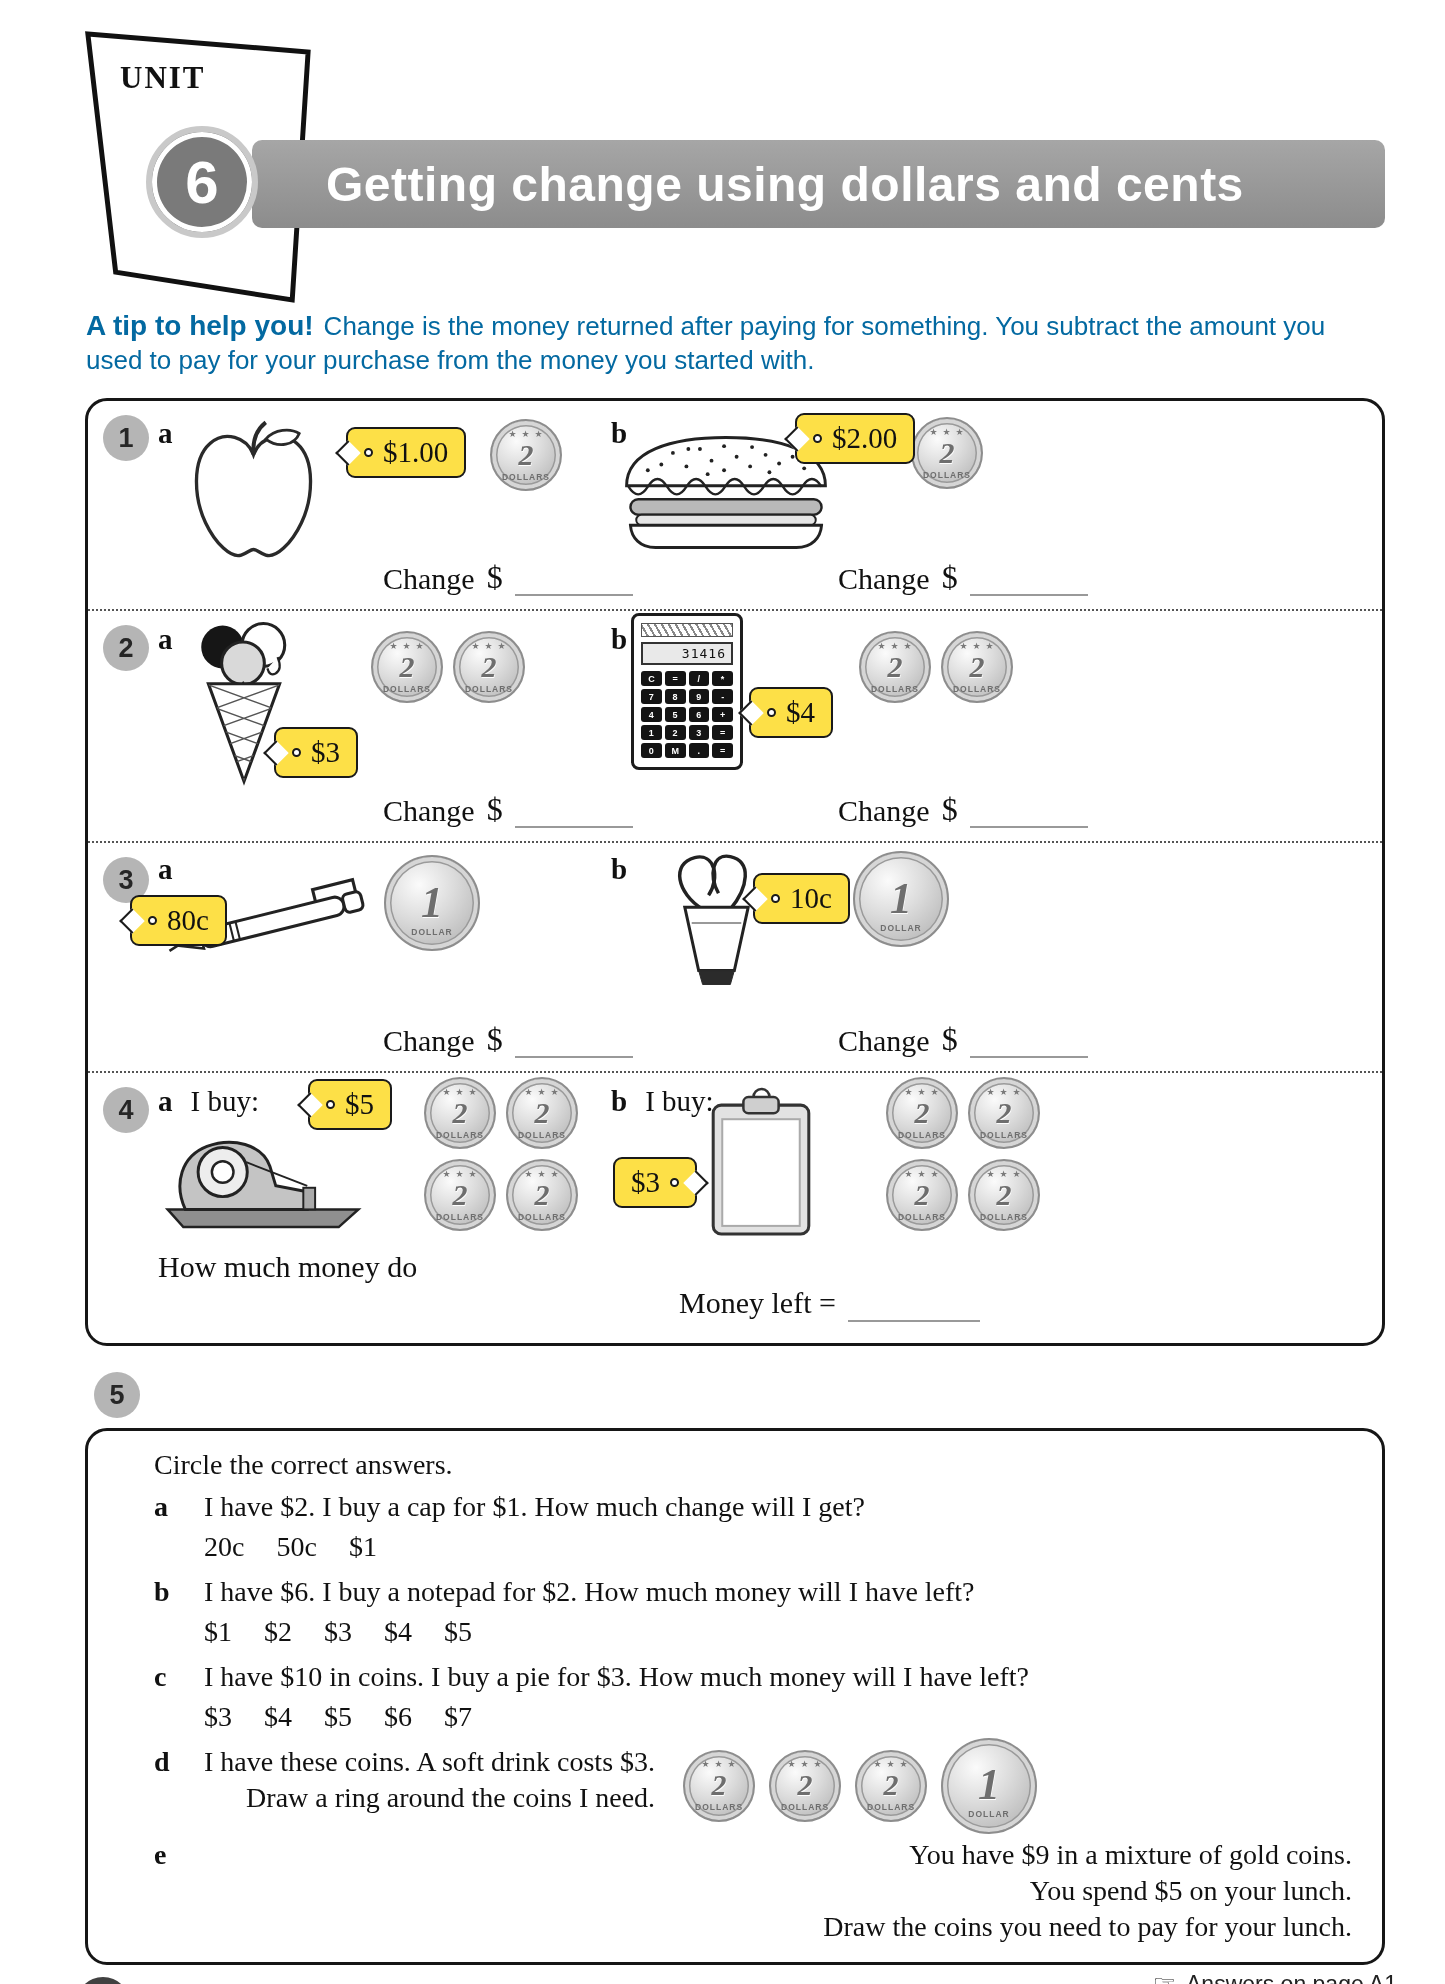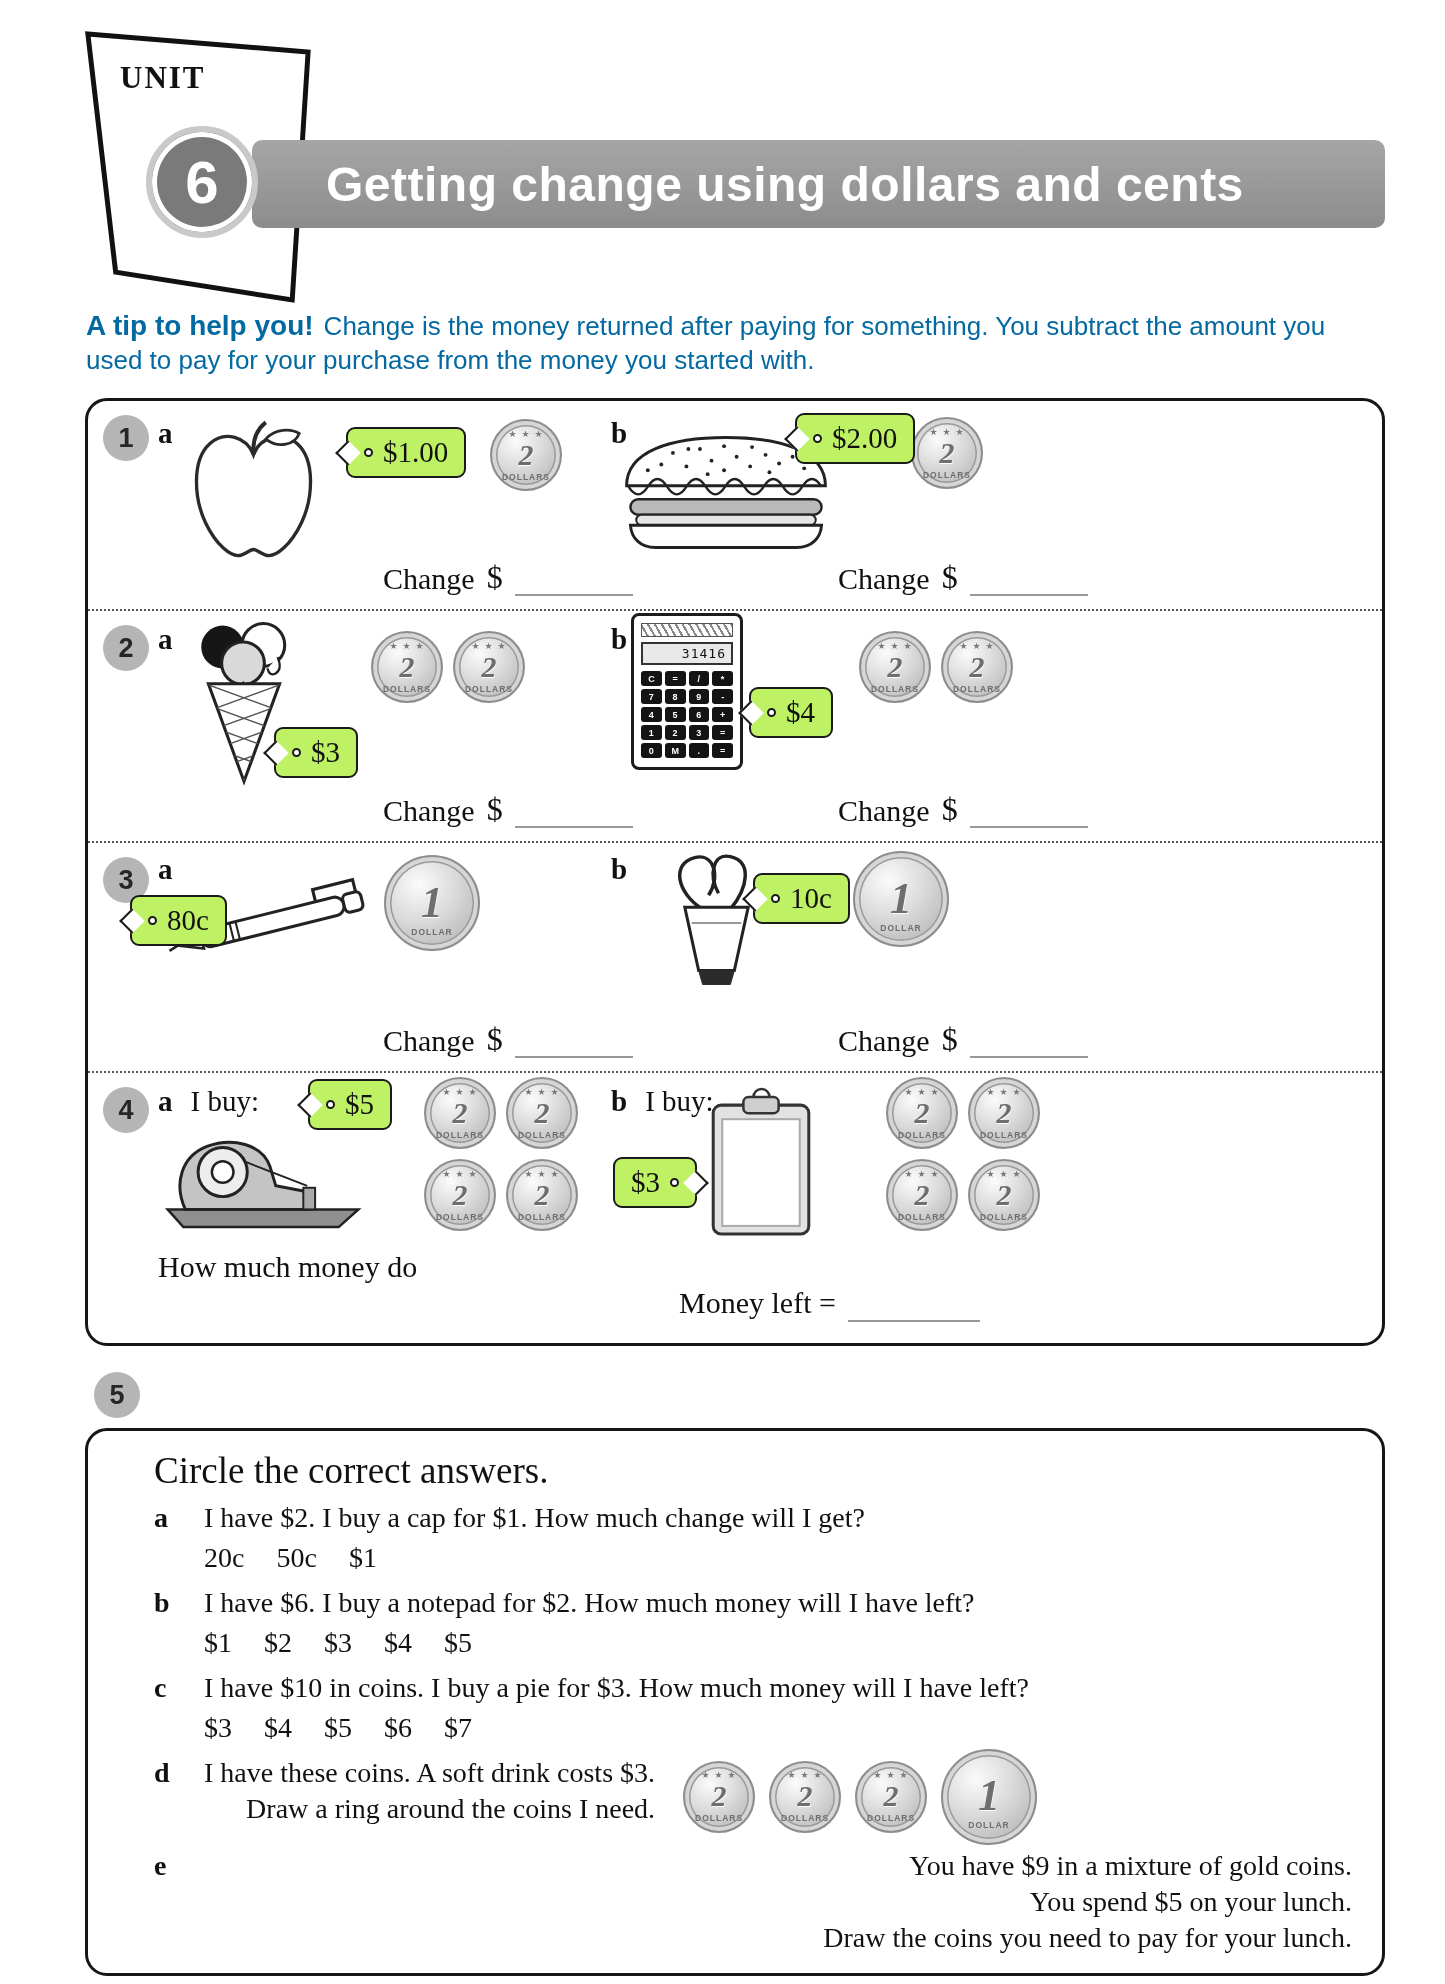--- a/index.html
+++ b/index.html
@@ -34,21 +34,21 @@
   .badge { position: absolute; left: 15px; top: 14px; width: 46px; height: 46px; border-radius: 50%;
     background: #b5b5b5; color: #262626; font: bold 27px "Liberation Sans", sans-serif;
     display: flex; align-items: center; justify-content: center; }
   .part { position: absolute; top: 0; height: 100%; }
   .part-a { left: 70px; width: 460px; }
   .part-b { left: 515px; width: 785px; }
   .letter { position: absolute; font: bold 29px "Liberation Serif", serif; }
   .illus { position: absolute; }
 
   
-  .tag { position: absolute; display: inline-flex; align-items: center; gap: 10px; background: #bef264;
+  .tag { position: absolute; display: inline-flex; align-items: center; gap: 10px; background: #fde047;
     border: 2.5px solid #1a1a1a; border-radius: 9px; padding: 7px 16px; font-size: 29px; z-index: 2; }
   .tag::before { content: ""; position: absolute; left: -9.5px; top: 50%; width: 16px; height: 16px; background: #fff;
     border-left: 2.5px solid #1a1a1a; border-bottom: 2.5px solid #1a1a1a; transform: translateY(-50%) rotate(45deg); }
   .tag .hole { width: 9px; height: 9px; border: 2.5px solid #1a1a1a; border-radius: 50%; flex: none; background: #fff; z-index: 1; }
   .tag.tag-right { flex-direction: row-reverse; }
   .tag.tag-right::before { left: auto; right: -9.5px; transform: translateY(-50%) rotate(-135deg); }
 
   
   .coins { position: absolute; display: flex; gap: 10px; }
   .coins.grid2 { flex-wrap: wrap; width: 162px; }
@@ -89,21 +89,21 @@
   .calc-key { background: #141414; color: #fff; border-radius: 3px; height: 15px;
     font: bold 9px "Liberation Sans", sans-serif; display: flex; align-items: center; justify-content: center; }
 
   
   .q5-head { margin: 26px 0 0 94px; display: flex; align-items: center; gap: 24px; }
   .q5-badge { width: 46px; height: 46px; border-radius: 50%; background: #b5b5b5; color: #262626; flex: none;
     font: bold 27px "Liberation Sans", sans-serif; display: flex; align-items: center; justify-content: center; }
   .q5-title { font: bold 31px "Liberation Sans", sans-serif; }
   .q5-box { margin: 10px 60px 0 85px; width: 1300px; border: 3px solid #161616; border-radius: 22px;
     padding: 14px 30px 16px 36px; background: #fff; }
-  .instr { margin: 4px 0 8px 30px; font-size: 37px; }
+  .instr { margin: 4px 0 8px 30px; font-size: 28px; }
   .q5item { display: flex; margin: 3px 0 0 30px; }
   .q5letter { width: 50px; flex: none; font-weight: bold; font-size: 28px; padding-top: 2px; }
   .q5content { flex: 1; }
   .q5text { margin: 0; font-size: 28px; line-height: 1.28; }
   .options { display: flex; gap: 32px; margin: 6px 0 8px; font-size: 28px; }
   .qlines .qline { font-size: 28px; line-height: 1.3; text-align: right; }
   .drow { display: flex; align-items: flex-start; }
 
   
   .footer { position: relative; height: 62px; margin-top: 8px; font-family: "Liberation Sans", sans-serif; }

